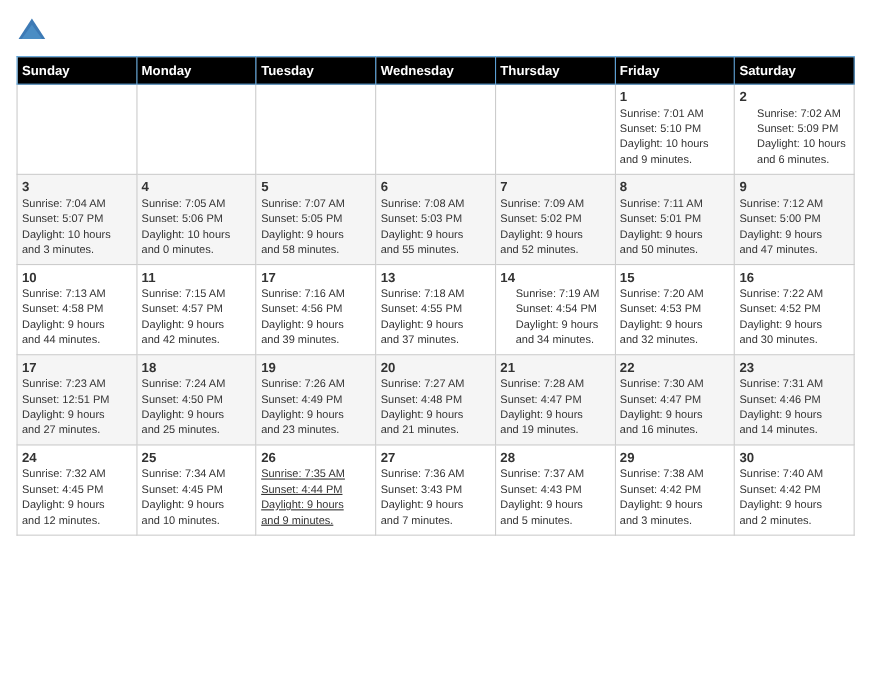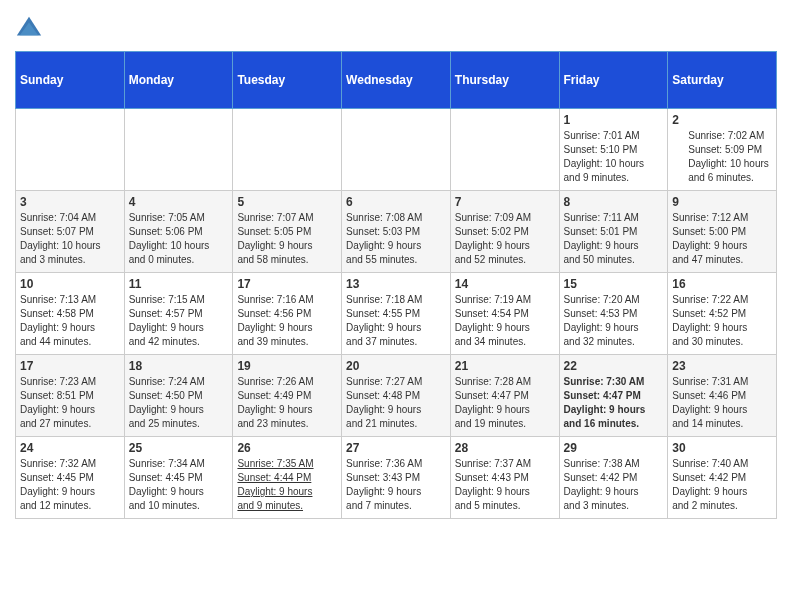--- a/index.html
+++ b/index.html
@@ -49,25 +49,25 @@
     }
     .location {
       font-size: 16px;
       color: #555;
     }
     .calendar {
       width: 100%;
       border-collapse: collapse;
     }
     .calendar th {
-      background-color: #1d4ed8;
+      background-color: #000000;
       color: #fff;
       font-size: 12px;
       font-weight: bold;
-      padding: 21px 4px;
+      padding: 5px 4px;
       text-align: left;
       border: 1px solid #5a9fd4;
     }
     .calendar td {
       vertical-align: top;
       padding: 4px;
       border: 1px solid #ccc;
       font-size: 10px;
       color: #333;
       width: 14.28%;
@@ -225,21 +225,21 @@
           </td>
           <td>
             <span class="day-number">13</span>
             <div class="day-info" style="white-space: pre-line;">Sunrise: 7:18 AM
 Sunset: 4:55 PM
 Daylight: 9 hours
 and 37 minutes.</div>
           </td>
           <td>
             <span class="day-number">14</span>
-            <div class="day-info" style="white-space: pre-line;">Sunrise: 7:19 AM
+            <div class="day-info" style="white-space: pre-line; margin-left: 14px;">Sunrise: 7:19 AM
 Sunset: 4:54 PM
 Daylight: 9 hours
 and 34 minutes.</div>
           </td>
           <td>
             <span class="day-number">15</span>
             <div class="day-info" style="white-space: pre-line;">Sunrise: 7:20 AM
 Sunset: 4:53 PM
 Daylight: 9 hours
 and 32 minutes.</div>
@@ -249,21 +249,21 @@
             <div class="day-info" style="white-space: pre-line;">Sunrise: 7:22 AM
 Sunset: 4:52 PM
 Daylight: 9 hours
 and 30 minutes.</div>
           </td>
         </tr>
         <tr>
           <td>
             <span class="day-number">17</span>
             <div class="day-info" style="white-space: pre-line;">Sunrise: 7:23 AM
-Sunset: 8:51 PM
+Sunset: 12:51 PM
 Daylight: 9 hours
 and 27 minutes.</div>
           </td>
           <td>
             <span class="day-number">18</span>
             <div class="day-info" style="white-space: pre-line;">Sunrise: 7:24 AM
 Sunset: 4:50 PM
 Daylight: 9 hours
 and 25 minutes.</div>
           </td>
@@ -283,21 +283,21 @@
           </td>
           <td>
             <span class="day-number">21</span>
             <div class="day-info" style="white-space: pre-line;">Sunrise: 7:28 AM
 Sunset: 4:47 PM
 Daylight: 9 hours
 and 19 minutes.</div>
           </td>
           <td>
             <span class="day-number">22</span>
-            <div class="day-info" style="white-space: pre-line; font-weight: bold;">Sunrise: 7:30 AM
+            <div class="day-info" style="white-space: pre-line;">Sunrise: 7:30 AM
 Sunset: 4:47 PM
 Daylight: 9 hours
 and 16 minutes.</div>
           </td>
           <td>
             <span class="day-number">23</span>
             <div class="day-info" style="white-space: pre-line;">Sunrise: 7:31 AM
 Sunset: 4:46 PM
 Daylight: 9 hours
 and 14 minutes.</div>

